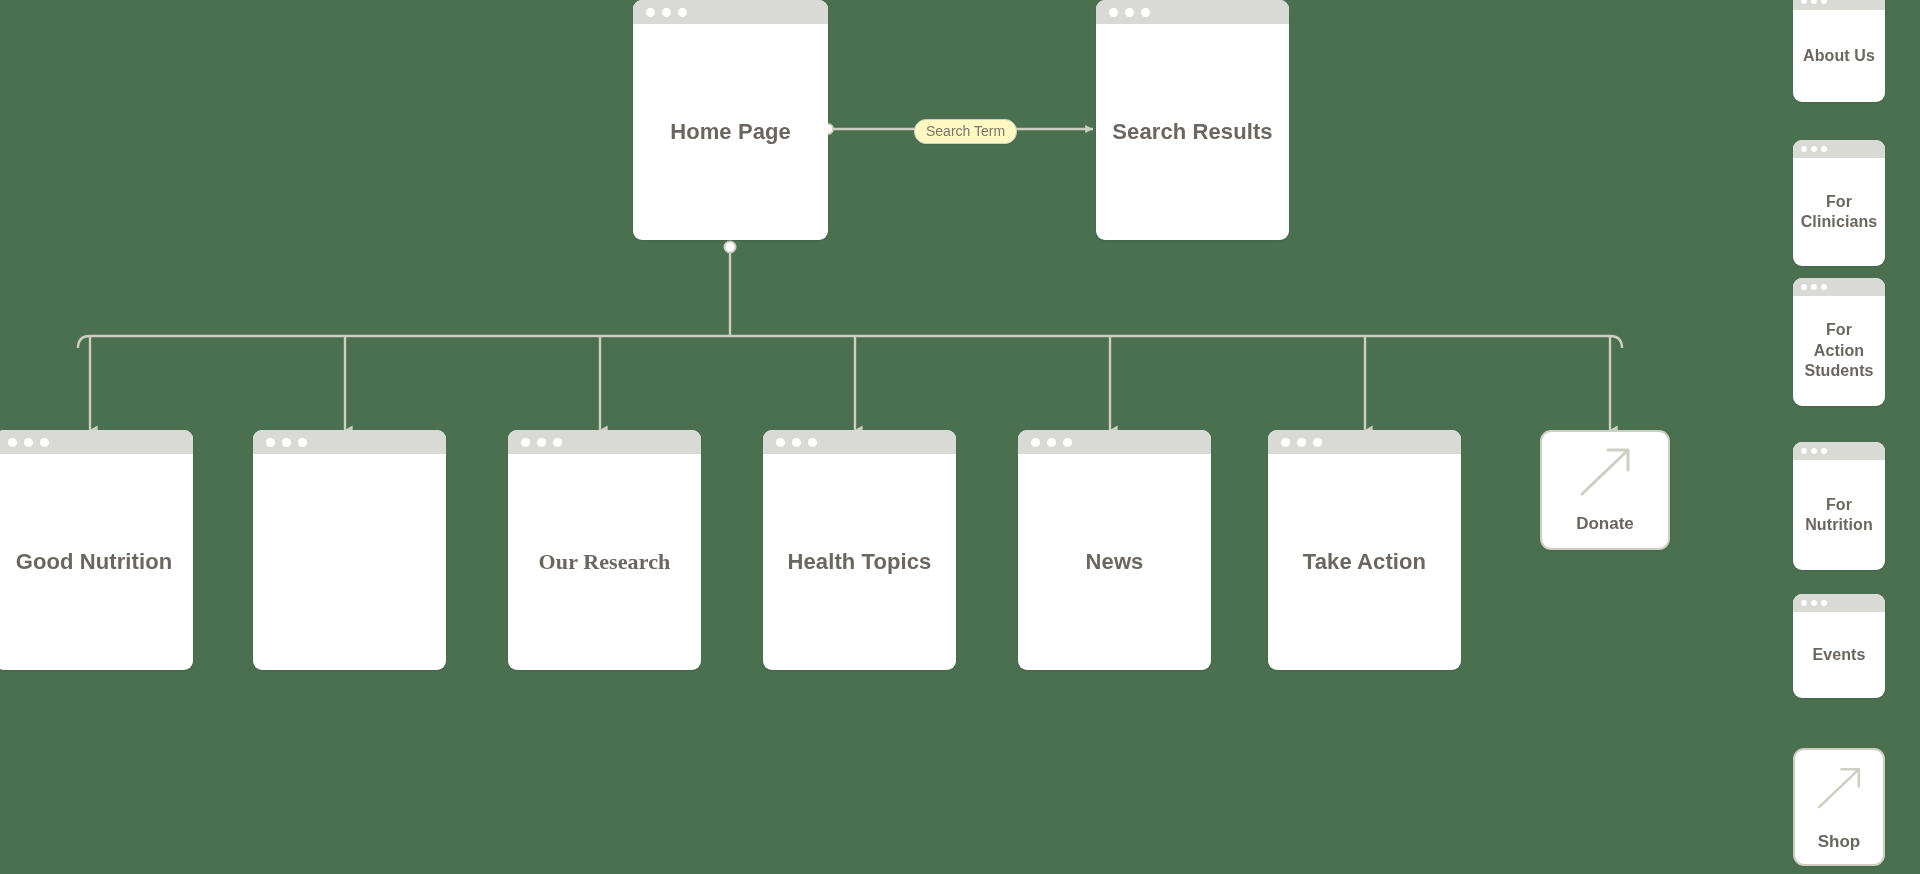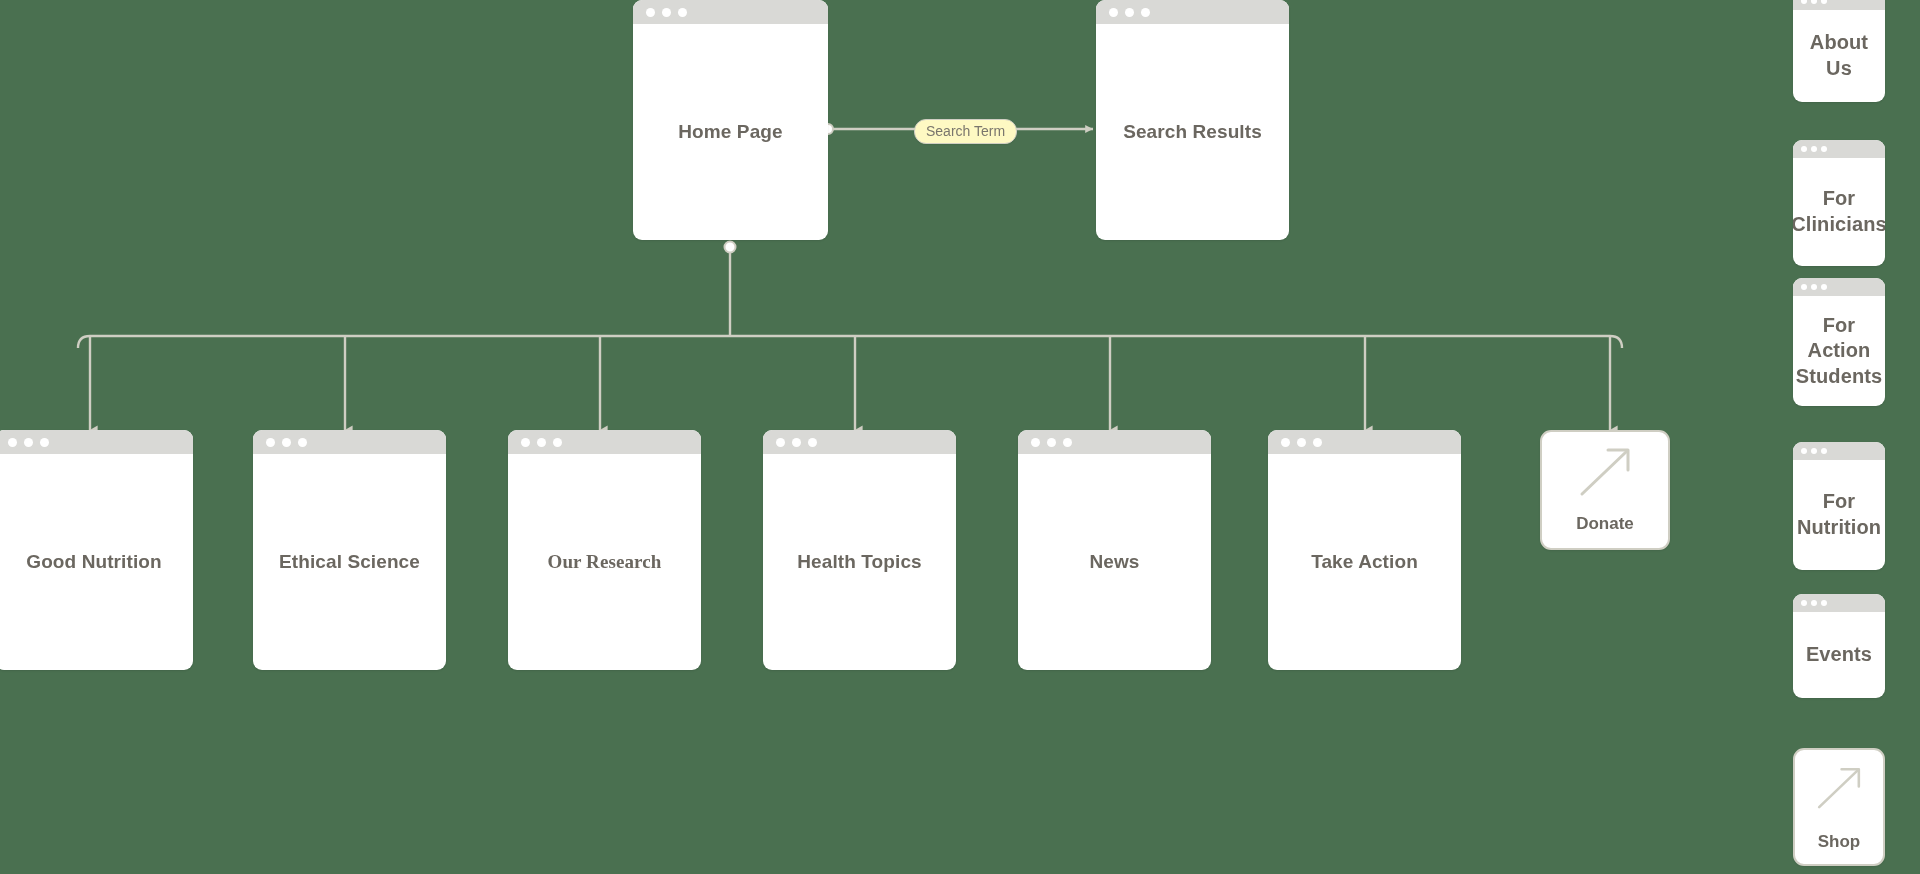--- a/index.html
+++ b/index.html
@@ -47,27 +47,27 @@
   }
   .node .body {
     flex: 1 1 auto;
     display: flex;
     align-items: center;
     justify-content: center;
     padding: 4px 10px;
   }
   .node .label {
     color: #6b6760;
-    font-size: 19px;
+    font-size: 22px;
     font-weight: bold;
     text-align: center;
     line-height: 1.28;
     letter-spacing: .1px;
   }
-  .node.small .label { font-size: 20px; }
+  .node.small .label { font-size: 16px; }
 
   
   .extnode {
     position: absolute;
     background: #ffffff;
     border: 2px solid #cfcec3;
     border-radius: 11px;
     display: flex;
     flex-direction: column;
     align-items: center;
@@ -178,23 +178,20 @@
       <span class="label">Good Nutrition</span>
     </div>
   </div>
 
   <div class="node" style="left:253px; top:430px; width:193px; height:240px;">
     <div class="titlebar">
       <span class="dot"></span>
       <span class="dot"></span>
       <span class="dot"></span>
     </div>
-    <div class="body">
-      <span class="label">Ethical Science</span>
-    </div>
   </div>
 
   <div class="node" style="left:508px; top:430px; width:193px; height:240px;font-family:Liberation Serif, serif;">
     <div class="titlebar">
       <span class="dot"></span>
       <span class="dot"></span>
       <span class="dot"></span>
     </div>
     <div class="body">
       <span class="label">Our Research</span>

